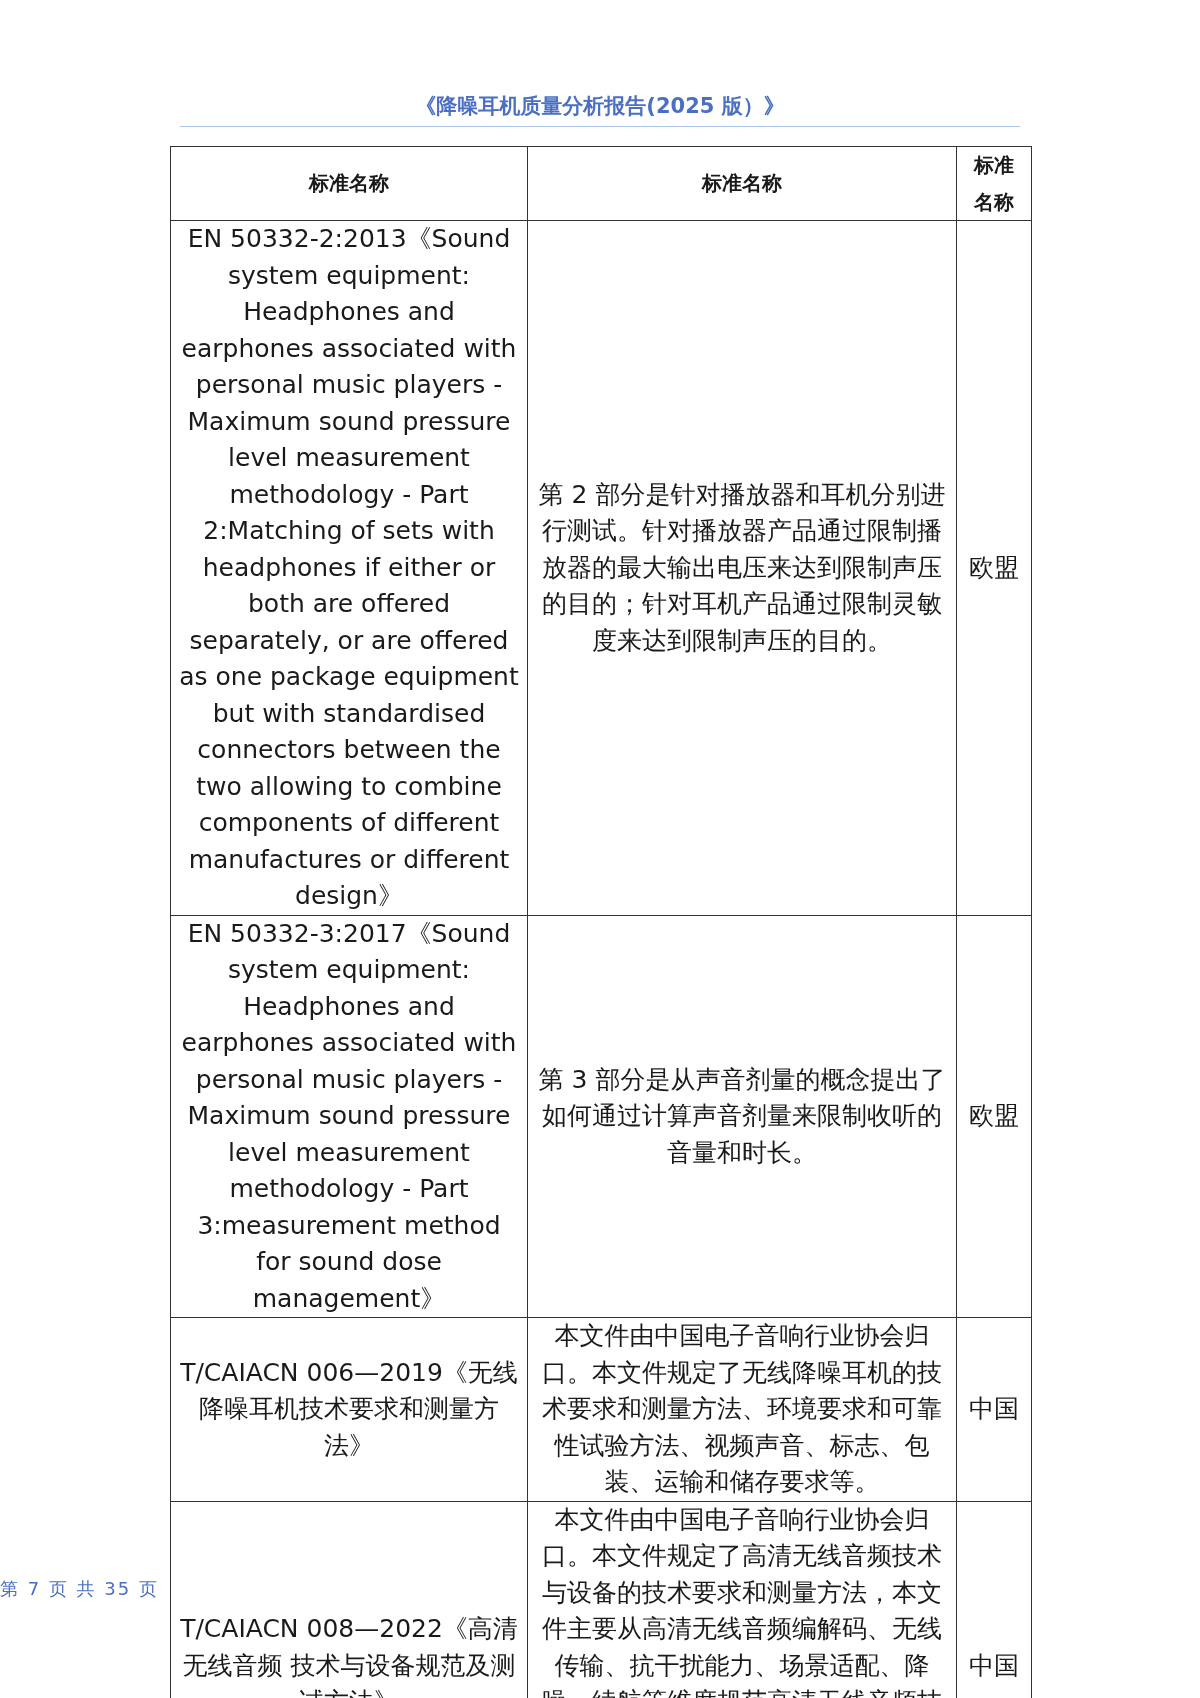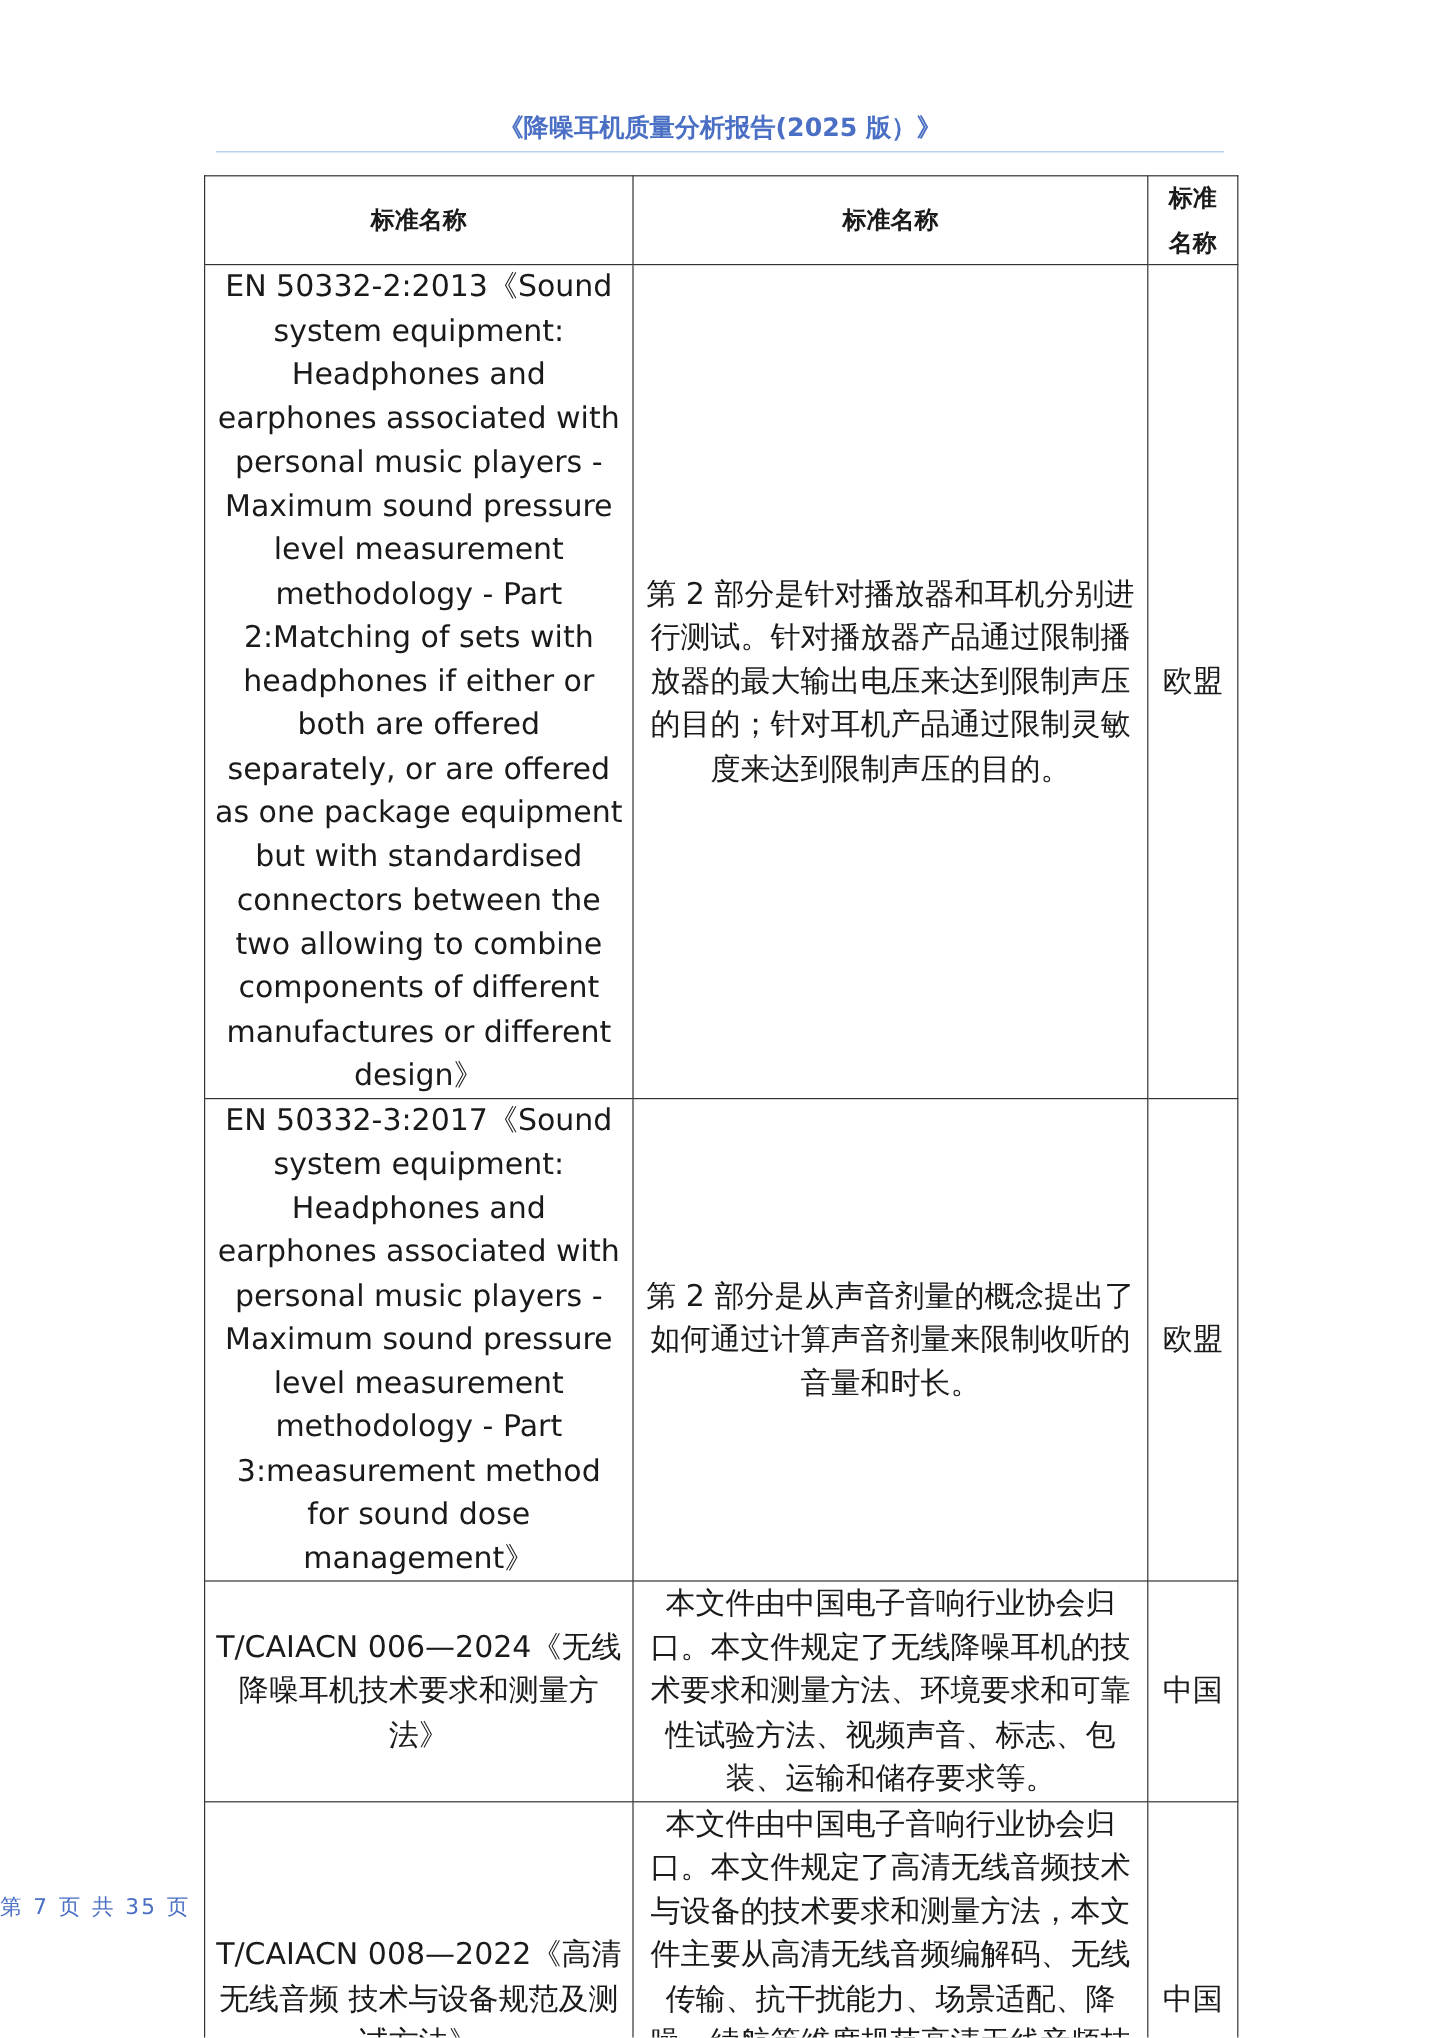--- a/index.html
+++ b/index.html
@@ -40,25 +40,25 @@
     <th>标准名称</th>
     <th class="region-head">标准名称</th>
   </tr>
   <tr class="r1">
     <td>EN 50332-2:2013《Sound system equipment: Headphones and earphones associated with personal music players - Maximum sound pressure level measurement methodology - Part 2:Matching of sets with headphones if either or both are offered separately, or are offered as one package equipment but with standardised connectors between the two allowing to combine components of different manufactures or different design》</td>
     <td class="desc">第 2 部分是针对播放器和耳机分别进行测试。针对播放器产品通过限制播放器的最大输出电压来达到限制声压的目的；针对耳机产品通过限制灵敏度来达到限制声压的目的。</td>
     <td>欧盟</td>
   </tr>
   <tr class="r2">
     <td>EN 50332-3:2017《Sound system equipment: Headphones and earphones associated with personal music players - Maximum sound pressure level measurement methodology - Part 3:measurement method for sound dose management》</td>
-    <td class="desc">第 2 部分是从声音剂量的概念提出了如何通过计算声音剂量来限制收听的音量和时长。</td>
+    <td class="desc">第 3 部分是从声音剂量的概念提出了如何通过计算声音剂量来限制收听的音量和时长。</td>
     <td>欧盟</td>
   </tr>
   <tr class="r3">
-    <td>T/CAIACN 006—2024《无线降噪耳机技术要求和测量方法》</td>
+    <td>T/CAIACN 006—2019《无线降噪耳机技术要求和测量方法》</td>
     <td class="desc">本文件由中国电子音响行业协会归口。本文件规定了无线降噪耳机的技术要求和测量方法、环境要求和可靠性试验方法、视频声音、标志、包装、运输和储存要求等。</td>
     <td>中国</td>
   </tr>
   <tr class="r4">
     <td>T/CAIACN 008—2022《高清无线音频 技术与设备规范及测试方法》</td>
     <td class="desc">本文件由中国电子音响行业协会归口。本文件规定了高清无线音频技术与设备的技术要求和测量方法，本文件主要从高清无线音频编解码、无线传输、抗干扰能力、场景适配、降噪、续航等维度规范高清无线音频技术与设备。本文件规定的测试场景主要包括：通过无线音频设备播放音乐声音、视频声音、游戏声音。</td>
     <td>中国</td>
   </tr>
 </tbody>
   </table>

